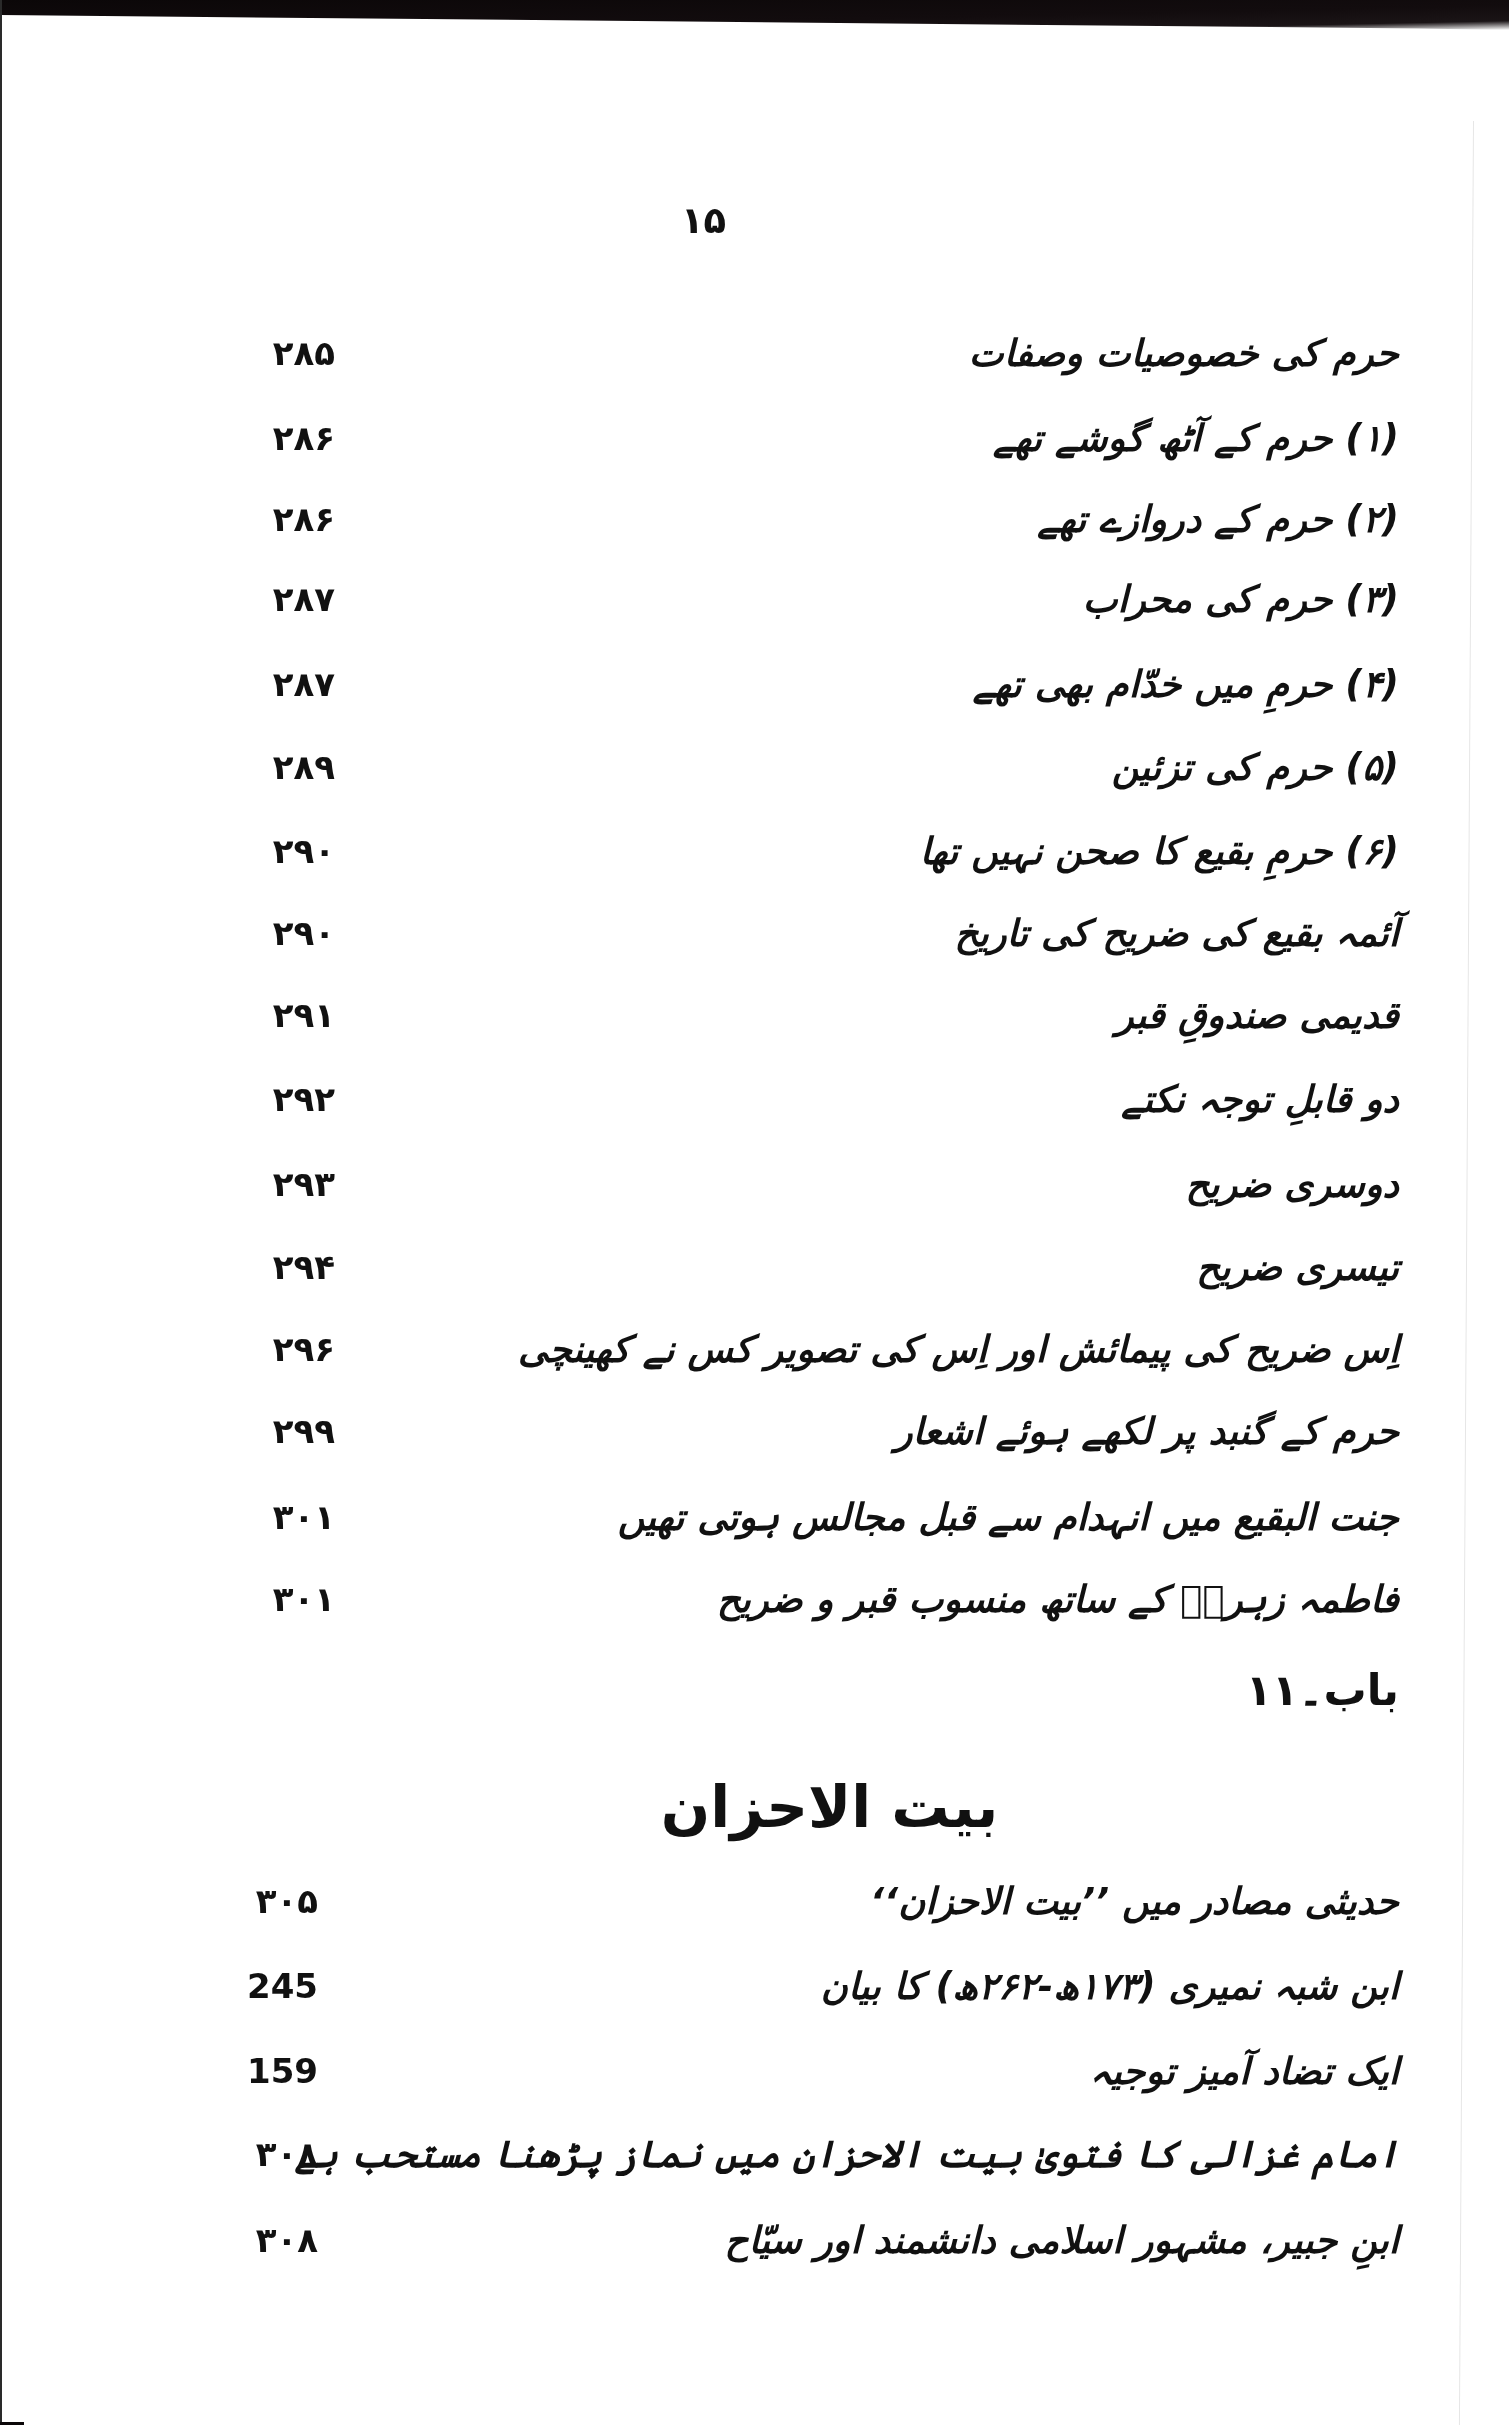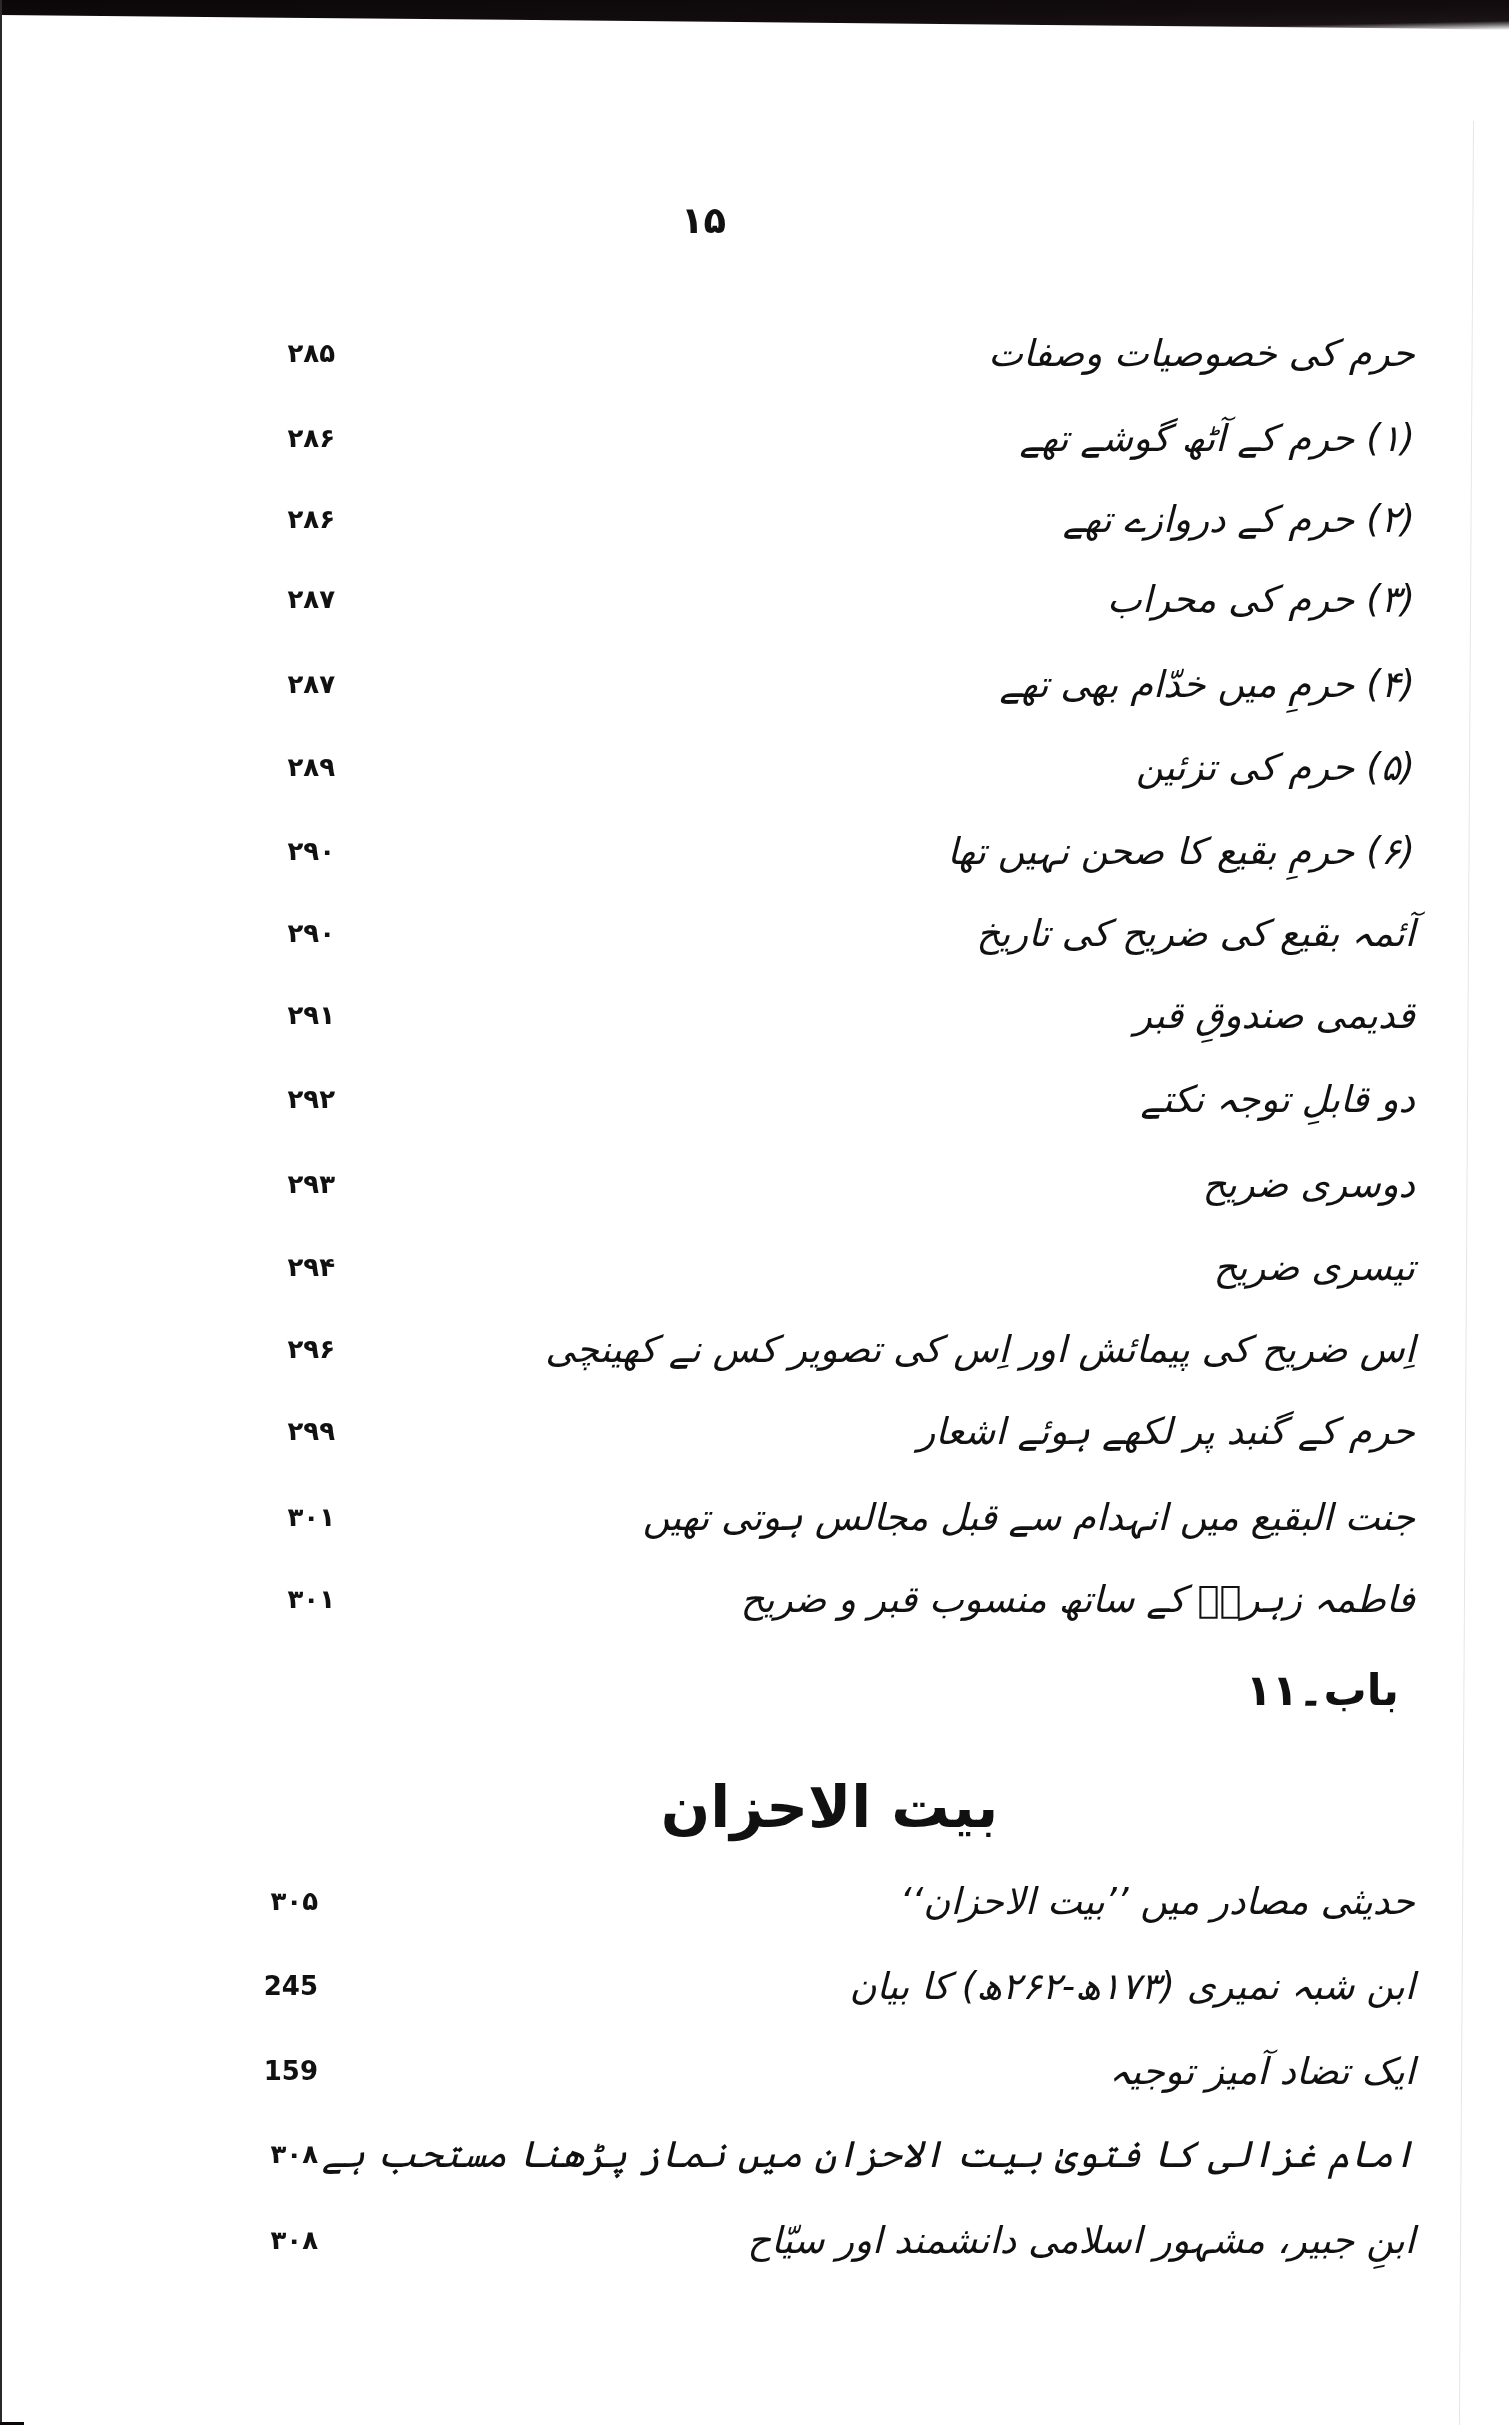--- a/index.html
+++ b/index.html
@@ -62,40 +62,40 @@
       direction: rtl;
     }
     .toc-row {
       position: absolute;
       left: 0;
       width: 1509px;
       height: 75px;
     }
     .toc-title {
       position: absolute;
-      right: 94px;
+      right: 110px;
       top: 0;
       direction: rtl;
       text-align: center;
       white-space: nowrap;
       font-family: "DejaVu Sans", sans-serif;
       font-size: 37px;
       line-height: 75px;
       font-style: italic;
-      font-weight: normal;
+      font-weight: bold;
     }
     .toc-page {
       position: absolute;
       left: 233px;
       top: 0;
       width: 102px;
       direction: rtl;
       text-align: right;
       font-family: "DejaVu Sans", sans-serif;
-      font-size: 26px;
+      font-size: 34px;
       font-weight: bold;
       line-height: 75px;
     }
     .chapter-label {
       position: absolute;
       right: 110px;
       top: 1653px;
       direction: rtl;
       font-family: "DejaVu Sans", sans-serif;
       font-weight: bold;

